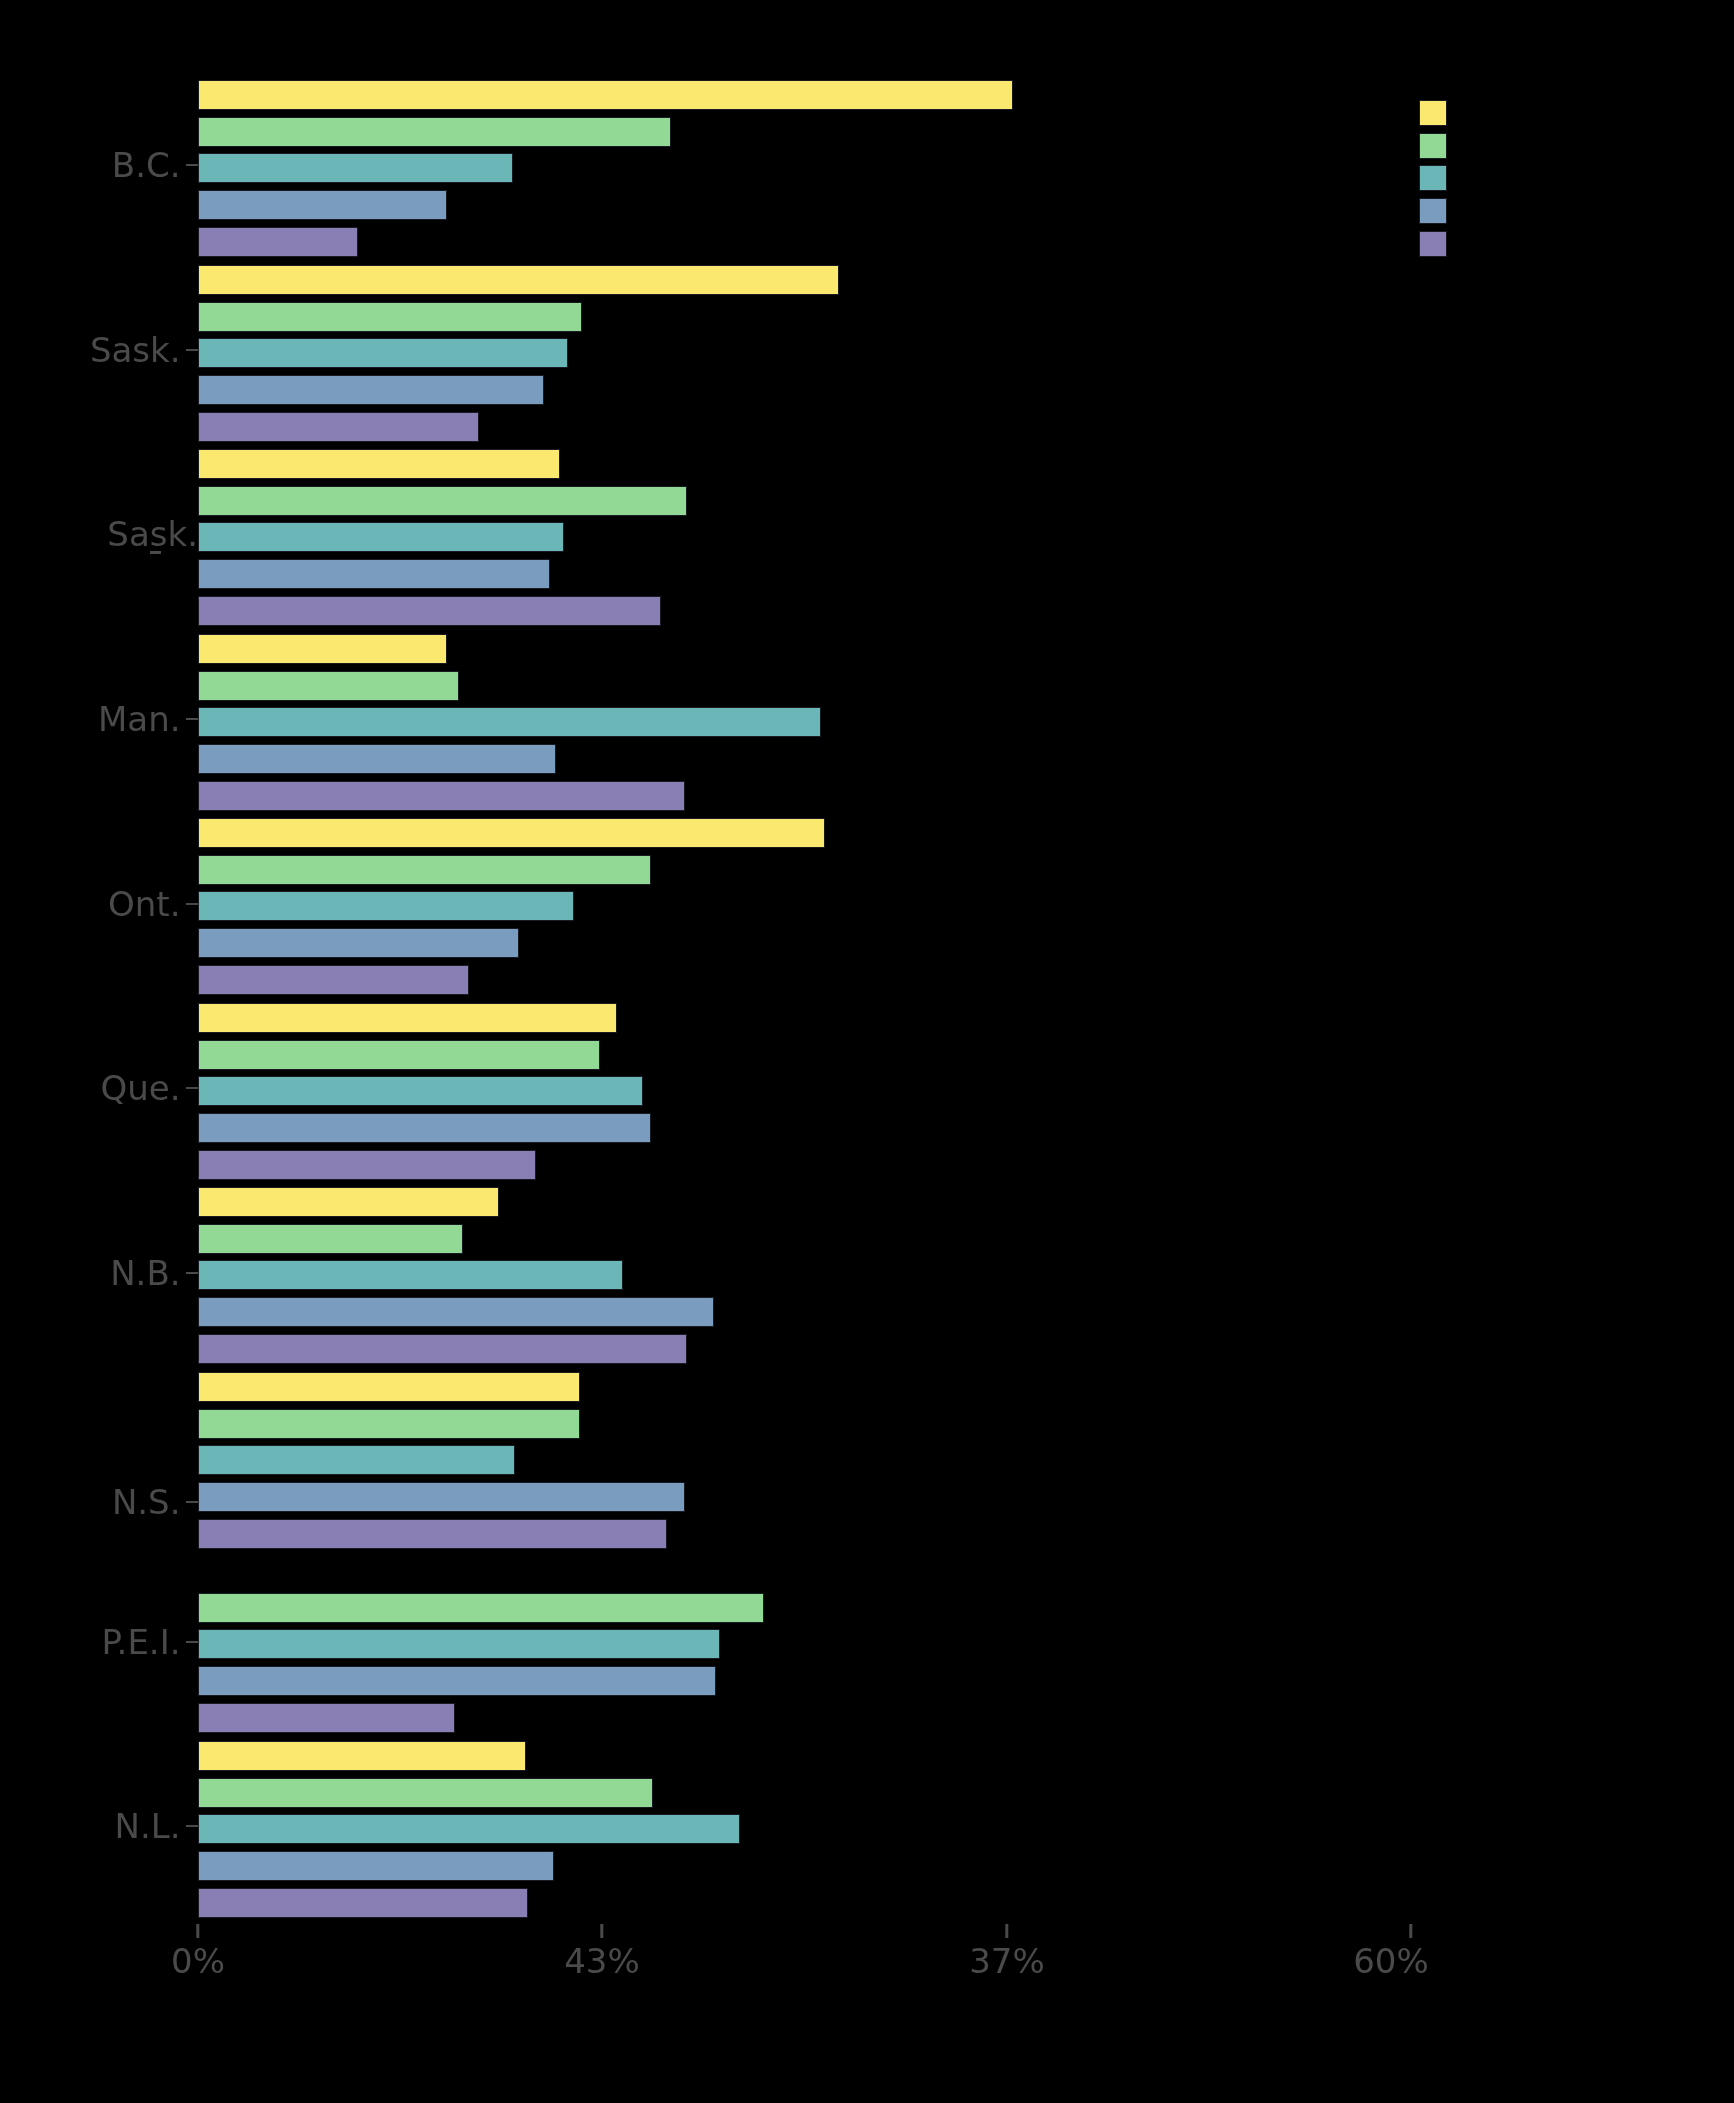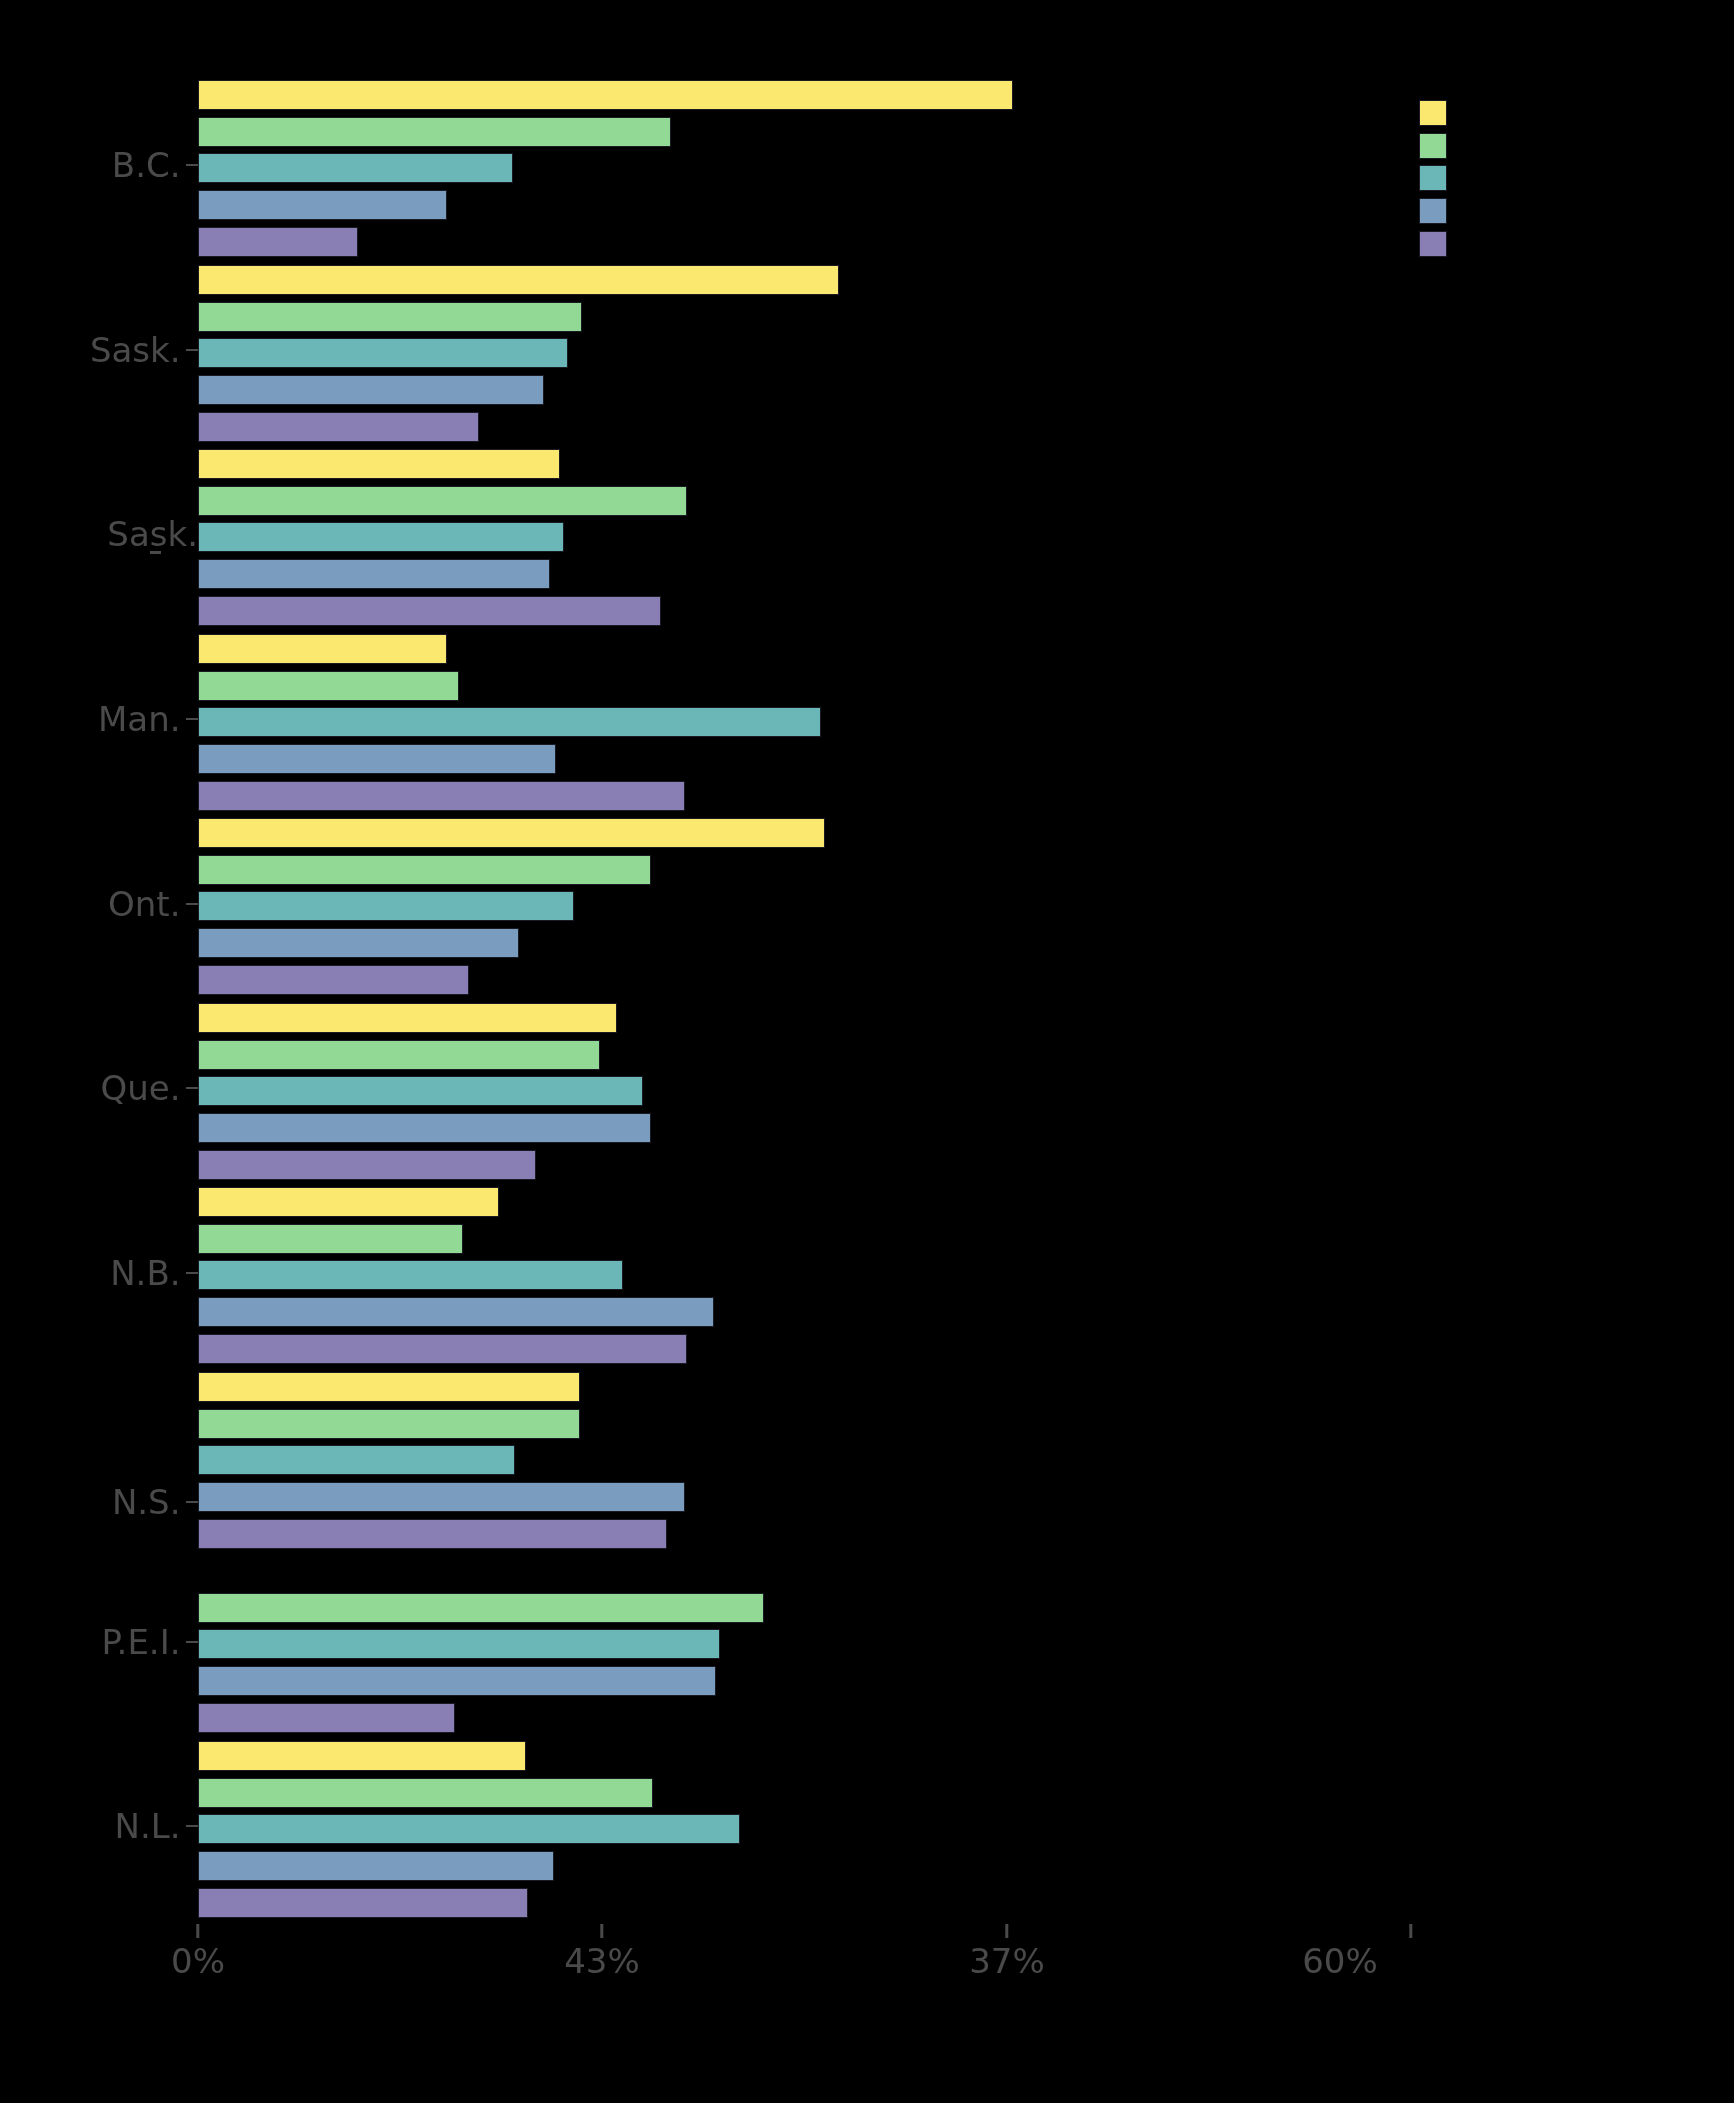--- a/index.html
+++ b/index.html
@@ -338,21 +338,21 @@
     </div>
 
   <div class="x-axis">
       <div class="xtick" style="left: 198px;"></div>
       <div class="xlabel" style="left: 198px;">0%</div>
       <div class="xtick" style="left: 602px;"></div>
       <div class="xlabel" style="left: 602px;">43%</div>
       <div class="xtick" style="left: 1007px;"></div>
       <div class="xlabel" style="left: 1007px;">37%</div>
       <div class="xtick" style="left: 1411px;"></div>
-      <div class="xlabel" style="left: 1340px;">60%</div>
+      <div class="xlabel" style="left: 1391px;">60%</div>
     </div>
 
   <div class="legend">
       <div class="legend-item">
         <div class="legend-swatch" style="background: rgb(251, 233, 111);"></div>
         <div class="legend-label"></div>
       </div>
       <div class="legend-item">
         <div class="legend-swatch" style="background: rgb(146, 217, 150);"></div>
         <div class="legend-label"></div>

